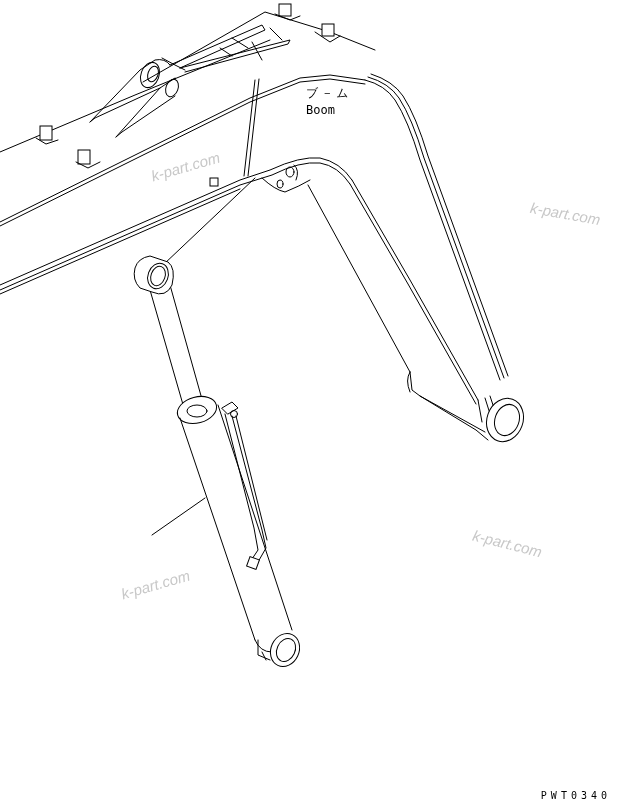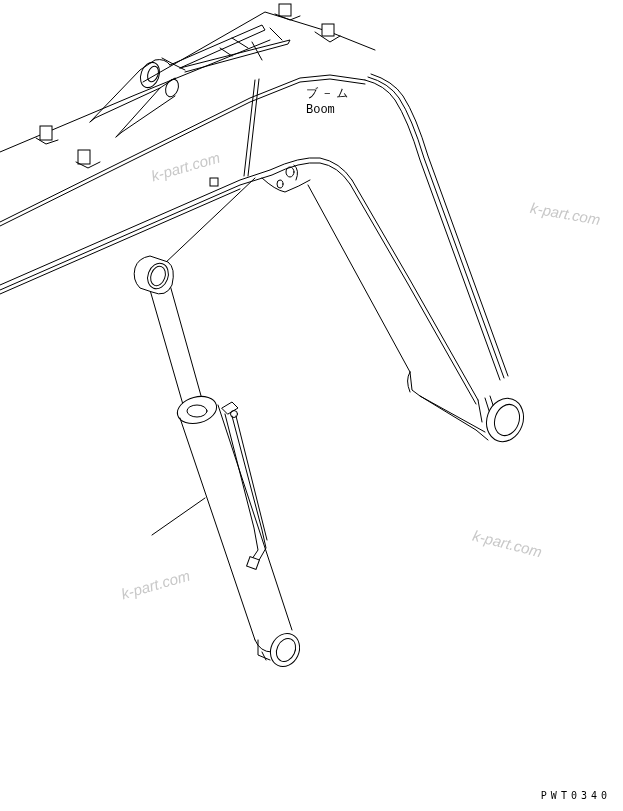--- a/index.html
+++ b/index.html
@@ -2,21 +2,21 @@
 <html><head>
   <meta charset="utf-8">
   <style>
     html, body { margin: 0; padding: 0; background: #ffffff; }
     body { width: 623px; height: 811px; position: relative; overflow: hidden; }
     #canvas { position: absolute; left: 0; top: 0; width: 623px; height: 811px; }
     .ln { fill: none; stroke: #000; stroke-width: 1; stroke-linejoin: round; stroke-linecap: round; }
     .fillw { fill: #fff; stroke: #000; stroke-width: 1; }
     .label { position: absolute; font-family: "DejaVu Sans Mono", monospace; font-size: 12px; color: #000; line-height: 14px; text-align: center; }
     .label-jp { left: 306px; top: 86px; letter-spacing: 3px; }
-    .label-en { left: 306px; top: 103px; font-family: Liberation Mono, monospace; }
+    .label-en { left: 306px; top: 103px; }
     .code { position: absolute; right: 12px; top: 790px; font-family: "DejaVu Sans Mono", monospace; font-size: 10px; letter-spacing: 4px; color: #000; padding-left: 28px; }
     .wm { position: absolute; font-family: "Liberation Sans", sans-serif; font-size: 15px; color: #c8c8c8; font-style: italic; white-space: nowrap; }
     .wm1 { left: 150px; top: 158px; transform: rotate(-16deg); }
     .wm2 { left: 530px; top: 205px; transform: rotate(10deg); }
     .wm3 { left: 472px; top: 535px; transform: rotate(14deg); }
     .wm4 { left: 120px; top: 576px; transform: rotate(-16deg); }
   </style>
 </head>
 <body>
 

